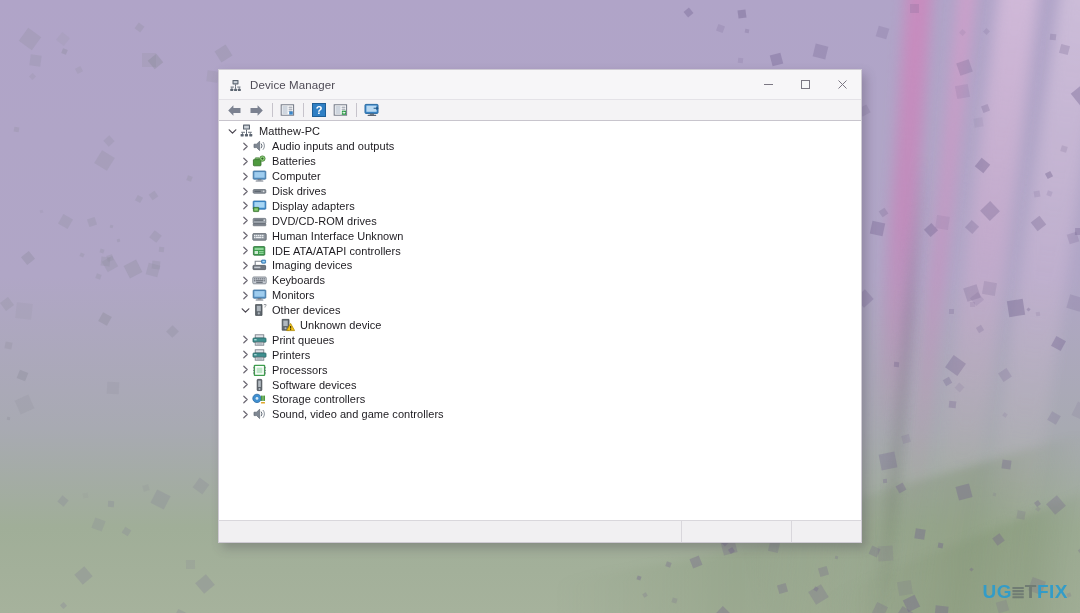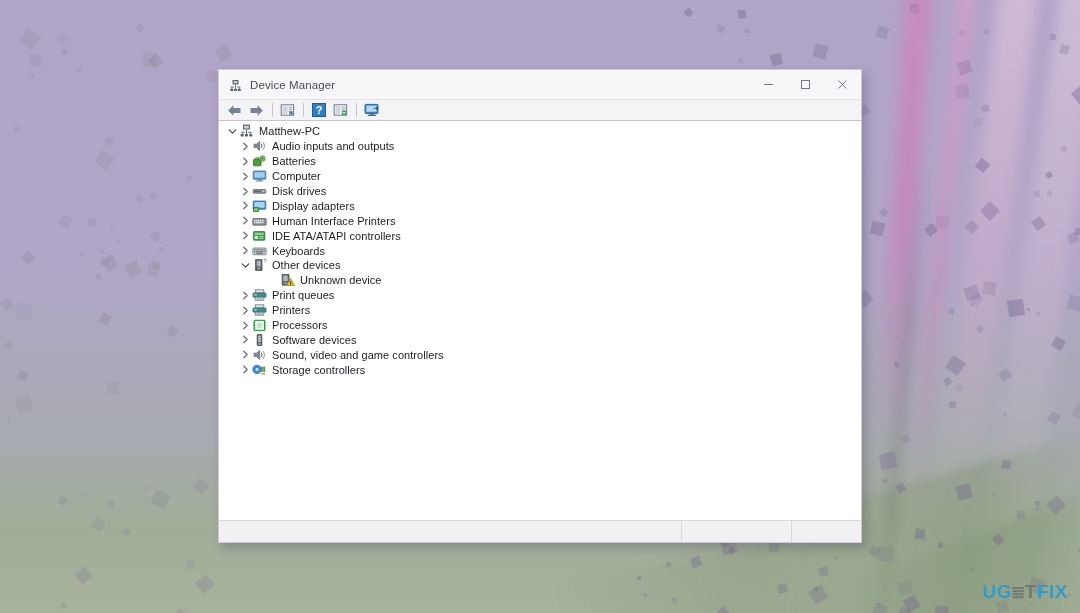--- a/index.html
+++ b/index.html
@@ -628,49 +628,82 @@
           <span class="nlabel">Display adapters</span>
         </div>
         <div class="node depth1">
           <span class="twisty">
             <svg width="9" height="9" viewBox="0 0 9 9">
               <path d="M2.8 1.2 L6.2 4.5 L2.8 7.8" fill="none" stroke="#6b6772" stroke-width="1.2" stroke-linecap="round" stroke-linejoin="round"></path>
             </svg>
           </span>
           <span class="nicon">
             <svg width="15" height="14" viewBox="0 0 15 14">
+              <rect x="1.2" y="4.4" width="12.6" height="5.2" rx="0.8" fill="#9aa1a9" stroke="#666d77" stroke-width="0.8"></rect>
+              <rect x="2.2" y="5.4" width="9.4" height="1.4" fill="#636a74"></rect>
+              <rect x="1.2" y="9.6" width="12.6" height="2.2" rx="0.5" fill="#7d848d" stroke="#5a6169" stroke-width="0.6"></rect>
+              <circle cx="12.2" cy="6.2" r="0.7" fill="#e2e6ea"></circle>
+            </svg>
+          </span>
+          <span class="nlabel">DVD/CD-ROM drives</span>
+        </div>
+        <div class="node depth1">
+          <span class="twisty">
+            <svg width="9" height="9" viewBox="0 0 9 9">
+              <path d="M2.8 1.2 L6.2 4.5 L2.8 7.8" fill="none" stroke="#6b6772" stroke-width="1.2" stroke-linecap="round" stroke-linejoin="round"></path>
+            </svg>
+          </span>
+          <span class="nicon">
+            <svg width="15" height="14" viewBox="0 0 15 14">
               <rect x="0.8" y="4.6" width="13.4" height="6.6" rx="0.8" fill="#8b929b" stroke="#5d646d" stroke-width="0.8"></rect>
               <rect x="2.0" y="5.8" width="1.5" height="1.4" fill="#eceff2"></rect>
               <rect x="4.0" y="5.8" width="1.5" height="1.4" fill="#eceff2"></rect>
               <rect x="6.0" y="5.8" width="1.5" height="1.4" fill="#eceff2"></rect>
               <rect x="8.0" y="5.8" width="1.5" height="1.4" fill="#eceff2"></rect>
               <rect x="10.0" y="5.8" width="1.5" height="1.4" fill="#eceff2"></rect>
               <rect x="2.0" y="7.8" width="1.5" height="1.4" fill="#eceff2"></rect>
               <rect x="4.0" y="7.8" width="5.5" height="1.4" fill="#eceff2"></rect>
               <rect x="10.0" y="7.8" width="1.5" height="1.4" fill="#eceff2"></rect>
             </svg>
           </span>
-          <span class="nlabel">Human Interface Printers</span>
+          <span class="nlabel">Human Interface Unknown</span>
         </div>
         <div class="node depth1">
           <span class="twisty">
             <svg width="9" height="9" viewBox="0 0 9 9">
               <path d="M2.8 1.2 L6.2 4.5 L2.8 7.8" fill="none" stroke="#6b6772" stroke-width="1.2" stroke-linecap="round" stroke-linejoin="round"></path>
             </svg>
           </span>
           <span class="nicon">
             <svg width="15" height="14" viewBox="0 0 15 14">
               <rect x="1.4" y="2.6" width="11.4" height="8.6" rx="0.8" fill="#3f9e4e" stroke="#2a6f35" stroke-width="0.8"></rect>
               <rect x="2.6" y="3.8" width="9" height="2.2" fill="#8fd49a"></rect>
               <rect x="2.6" y="7.0" width="3.4" height="3.0" fill="#cfe9d4"></rect>
               <rect x="7.0" y="7.0" width="4.6" height="1.2" fill="#8fd49a"></rect>
               <rect x="7.0" y="8.8" width="4.6" height="1.2" fill="#8fd49a"></rect>
             </svg>
           </span>
           <span class="nlabel">IDE ATA/ATAPI controllers</span>
+        </div>
+        <div class="node depth1">
+          <span class="twisty">
+            <svg width="9" height="9" viewBox="0 0 9 9">
+              <path d="M2.8 1.2 L6.2 4.5 L2.8 7.8" fill="none" stroke="#6b6772" stroke-width="1.2" stroke-linecap="round" stroke-linejoin="round"></path>
+            </svg>
+          </span>
+          <span class="nicon">
+            <svg width="15" height="14" viewBox="0 0 15 14">
+              <rect x="1.0" y="7.4" width="12.6" height="4.2" rx="0.7" fill="#6f7680" stroke="#4c525b" stroke-width="0.8"></rect>
+              <rect x="2.2" y="8.6" width="6.2" height="1.6" fill="#c7ccd3"></rect>
+              <path d="M3.2 7.4 L3.2 3.2 L10.6 3.2" stroke="#7d848d" stroke-width="1.1" fill="none"></path>
+              <rect x="9.6" y="2.0" width="4.0" height="3.2" rx="0.5" fill="#3f8fd0" stroke="#2c6ca4" stroke-width="0.7"></rect>
+              <rect x="10.4" y="2.8" width="2.4" height="1.6" fill="#a8d6f4"></rect>
+            </svg>
+          </span>
+          <span class="nlabel">Imaging devices</span>
         </div>
         <div class="node depth1">
           <span class="twisty">
             <svg width="9" height="9" viewBox="0 0 9 9">
               <path d="M2.8 1.2 L6.2 4.5 L2.8 7.8" fill="none" stroke="#6b6772" stroke-width="1.2" stroke-linecap="round" stroke-linejoin="round"></path>
             </svg>
           </span>
           <span class="nicon">
             <svg width="15" height="14" viewBox="0 0 15 14">
               <rect x="0.8" y="4.0" width="13.4" height="6.8" rx="1" fill="#c9ced5" stroke="#7d848d" stroke-width="0.9"></rect>
@@ -684,20 +717,36 @@
               <rect x="3.9" y="7.1" width="7.1" height="1.3" fill="#6e757e"></rect>
               <rect x="11.5" y="7.1" width="1.4" height="1.3" fill="#6e757e"></rect>
               <rect x="4.2" y="8.9" width="6.5" height="1.1" fill="#6e757e"></rect>
             </svg>
           </span>
           <span class="nlabel">Keyboards</span>
         </div>
         <div class="node depth1">
           <span class="twisty">
             <svg width="9" height="9" viewBox="0 0 9 9">
+              <path d="M2.8 1.2 L6.2 4.5 L2.8 7.8" fill="none" stroke="#6b6772" stroke-width="1.2" stroke-linecap="round" stroke-linejoin="round"></path>
+            </svg>
+          </span>
+          <span class="nicon">
+            <svg width="15" height="14" viewBox="0 0 15 14">
+              <rect x="1.2" y="2.0" width="12.6" height="8.2" rx="0.7" fill="#5a93c4" stroke="#3a6e9c" stroke-width="0.8"></rect>
+              <rect x="2.4" y="3.1" width="10.2" height="5.6" fill="#9fcdef"></rect>
+              <rect x="5.6" y="10.2" width="3.8" height="1.2" fill="#6e7682"></rect>
+              <rect x="3.6" y="11.4" width="7.8" height="1.1" rx="0.5" fill="#6e7682"></rect>
+            </svg>
+          </span>
+          <span class="nlabel">Monitors</span>
+        </div>
+        <div class="node depth1">
+          <span class="twisty">
+            <svg width="9" height="9" viewBox="0 0 9 9">
               <path d="M1.2 2.8 L4.5 6.2 L7.8 2.8" fill="none" stroke="#4a4650" stroke-width="1.2" stroke-linecap="round" stroke-linejoin="round"></path>
             </svg>
           </span>
           <span class="nicon">
             <svg width="15" height="14" viewBox="0 0 15 14">
               <path d="M3.6 1.6 L10.0 1.6 L10.0 12.4 L3.6 12.4 Z" fill="#60686f" stroke="#454c52" stroke-width="0.8"></path>
               <rect x="4.8" y="2.8" width="4" height="5.4" fill="#aeb6bd"></rect>
               <circle cx="6.8" cy="10.4" r="1.1" fill="#aeb6bd"></circle>
               <text x="11.4" y="5.4" font-family="Liberation Sans, sans-serif" font-size="5.5" fill="#5a6168">?</text>
             </svg>
@@ -790,43 +839,43 @@
           <span class="nlabel">Software devices</span>
         </div>
         <div class="node depth1">
           <span class="twisty">
             <svg width="9" height="9" viewBox="0 0 9 9">
               <path d="M2.8 1.2 L6.2 4.5 L2.8 7.8" fill="none" stroke="#6b6772" stroke-width="1.2" stroke-linecap="round" stroke-linejoin="round"></path>
             </svg>
           </span>
           <span class="nicon">
             <svg width="15" height="14" viewBox="0 0 15 14">
-              <path d="M2 5.2 L4.6 5.2 L7.6 2.2 L7.6 11.6 L4.6 8.6 L2 8.6 Z" fill="#7f8893" stroke="#5e6773" stroke-width="0.7"></path>
-              <path d="M9.1 4.6 A3.6 3.6 0 0 1 9.1 9.2" stroke="#5e6773" stroke-width="1" fill="none"></path>
-              <path d="M10.9 3.0 A5.8 5.8 0 0 1 10.9 10.8" stroke="#8a929c" stroke-width="1" fill="none"></path>
-            </svg>
-          </span>
-          <span class="nlabel">Sound, video and game controllers</span>
-        </div>
-        <div class="node depth1">
-          <span class="twisty">
-            <svg width="9" height="9" viewBox="0 0 9 9">
-              <path d="M2.8 1.2 L6.2 4.5 L2.8 7.8" fill="none" stroke="#6b6772" stroke-width="1.2" stroke-linecap="round" stroke-linejoin="round"></path>
-            </svg>
-          </span>
-          <span class="nicon">
-            <svg width="15" height="14" viewBox="0 0 15 14">
               <circle cx="5.0" cy="6.4" r="4.2" fill="#3f8fd0" stroke="#2c6ca4" stroke-width="0.8"></circle>
               <circle cx="5.0" cy="6.4" r="1.4" fill="#d5e9f8"></circle>
               <rect x="9.0" y="3.6" width="1.8" height="5.4" rx="0.4" fill="#4e9a3e"></rect>
               <rect x="11.2" y="3.6" width="1.8" height="5.4" rx="0.4" fill="#4e9a3e"></rect>
               <rect x="9.0" y="10.0" width="4.0" height="1.6" rx="0.4" fill="#e0a42a"></rect>
             </svg>
           </span>
           <span class="nlabel">Storage controllers</span>
+        </div>
+        <div class="node depth1">
+          <span class="twisty">
+            <svg width="9" height="9" viewBox="0 0 9 9">
+              <path d="M2.8 1.2 L6.2 4.5 L2.8 7.8" fill="none" stroke="#6b6772" stroke-width="1.2" stroke-linecap="round" stroke-linejoin="round"></path>
+            </svg>
+          </span>
+          <span class="nicon">
+            <svg width="15" height="14" viewBox="0 0 15 14">
+              <path d="M2 5.2 L4.6 5.2 L7.6 2.2 L7.6 11.6 L4.6 8.6 L2 8.6 Z" fill="#7f8893" stroke="#5e6773" stroke-width="0.7"></path>
+              <path d="M9.1 4.6 A3.6 3.6 0 0 1 9.1 9.2" stroke="#5e6773" stroke-width="1" fill="none"></path>
+              <path d="M10.9 3.0 A5.8 5.8 0 0 1 10.9 10.8" stroke="#8a929c" stroke-width="1" fill="none"></path>
+            </svg>
+          </span>
+          <span class="nlabel">Sound, video and game controllers</span>
         </div>
       </div>
 
     <div id="statusbar">
       <div id="status-main">
         <div id="status-text"></div>
       </div>
       <div class="status-cell" id="status-c2"></div>
       <div class="status-cell" id="status-c3"></div>
     </div>

